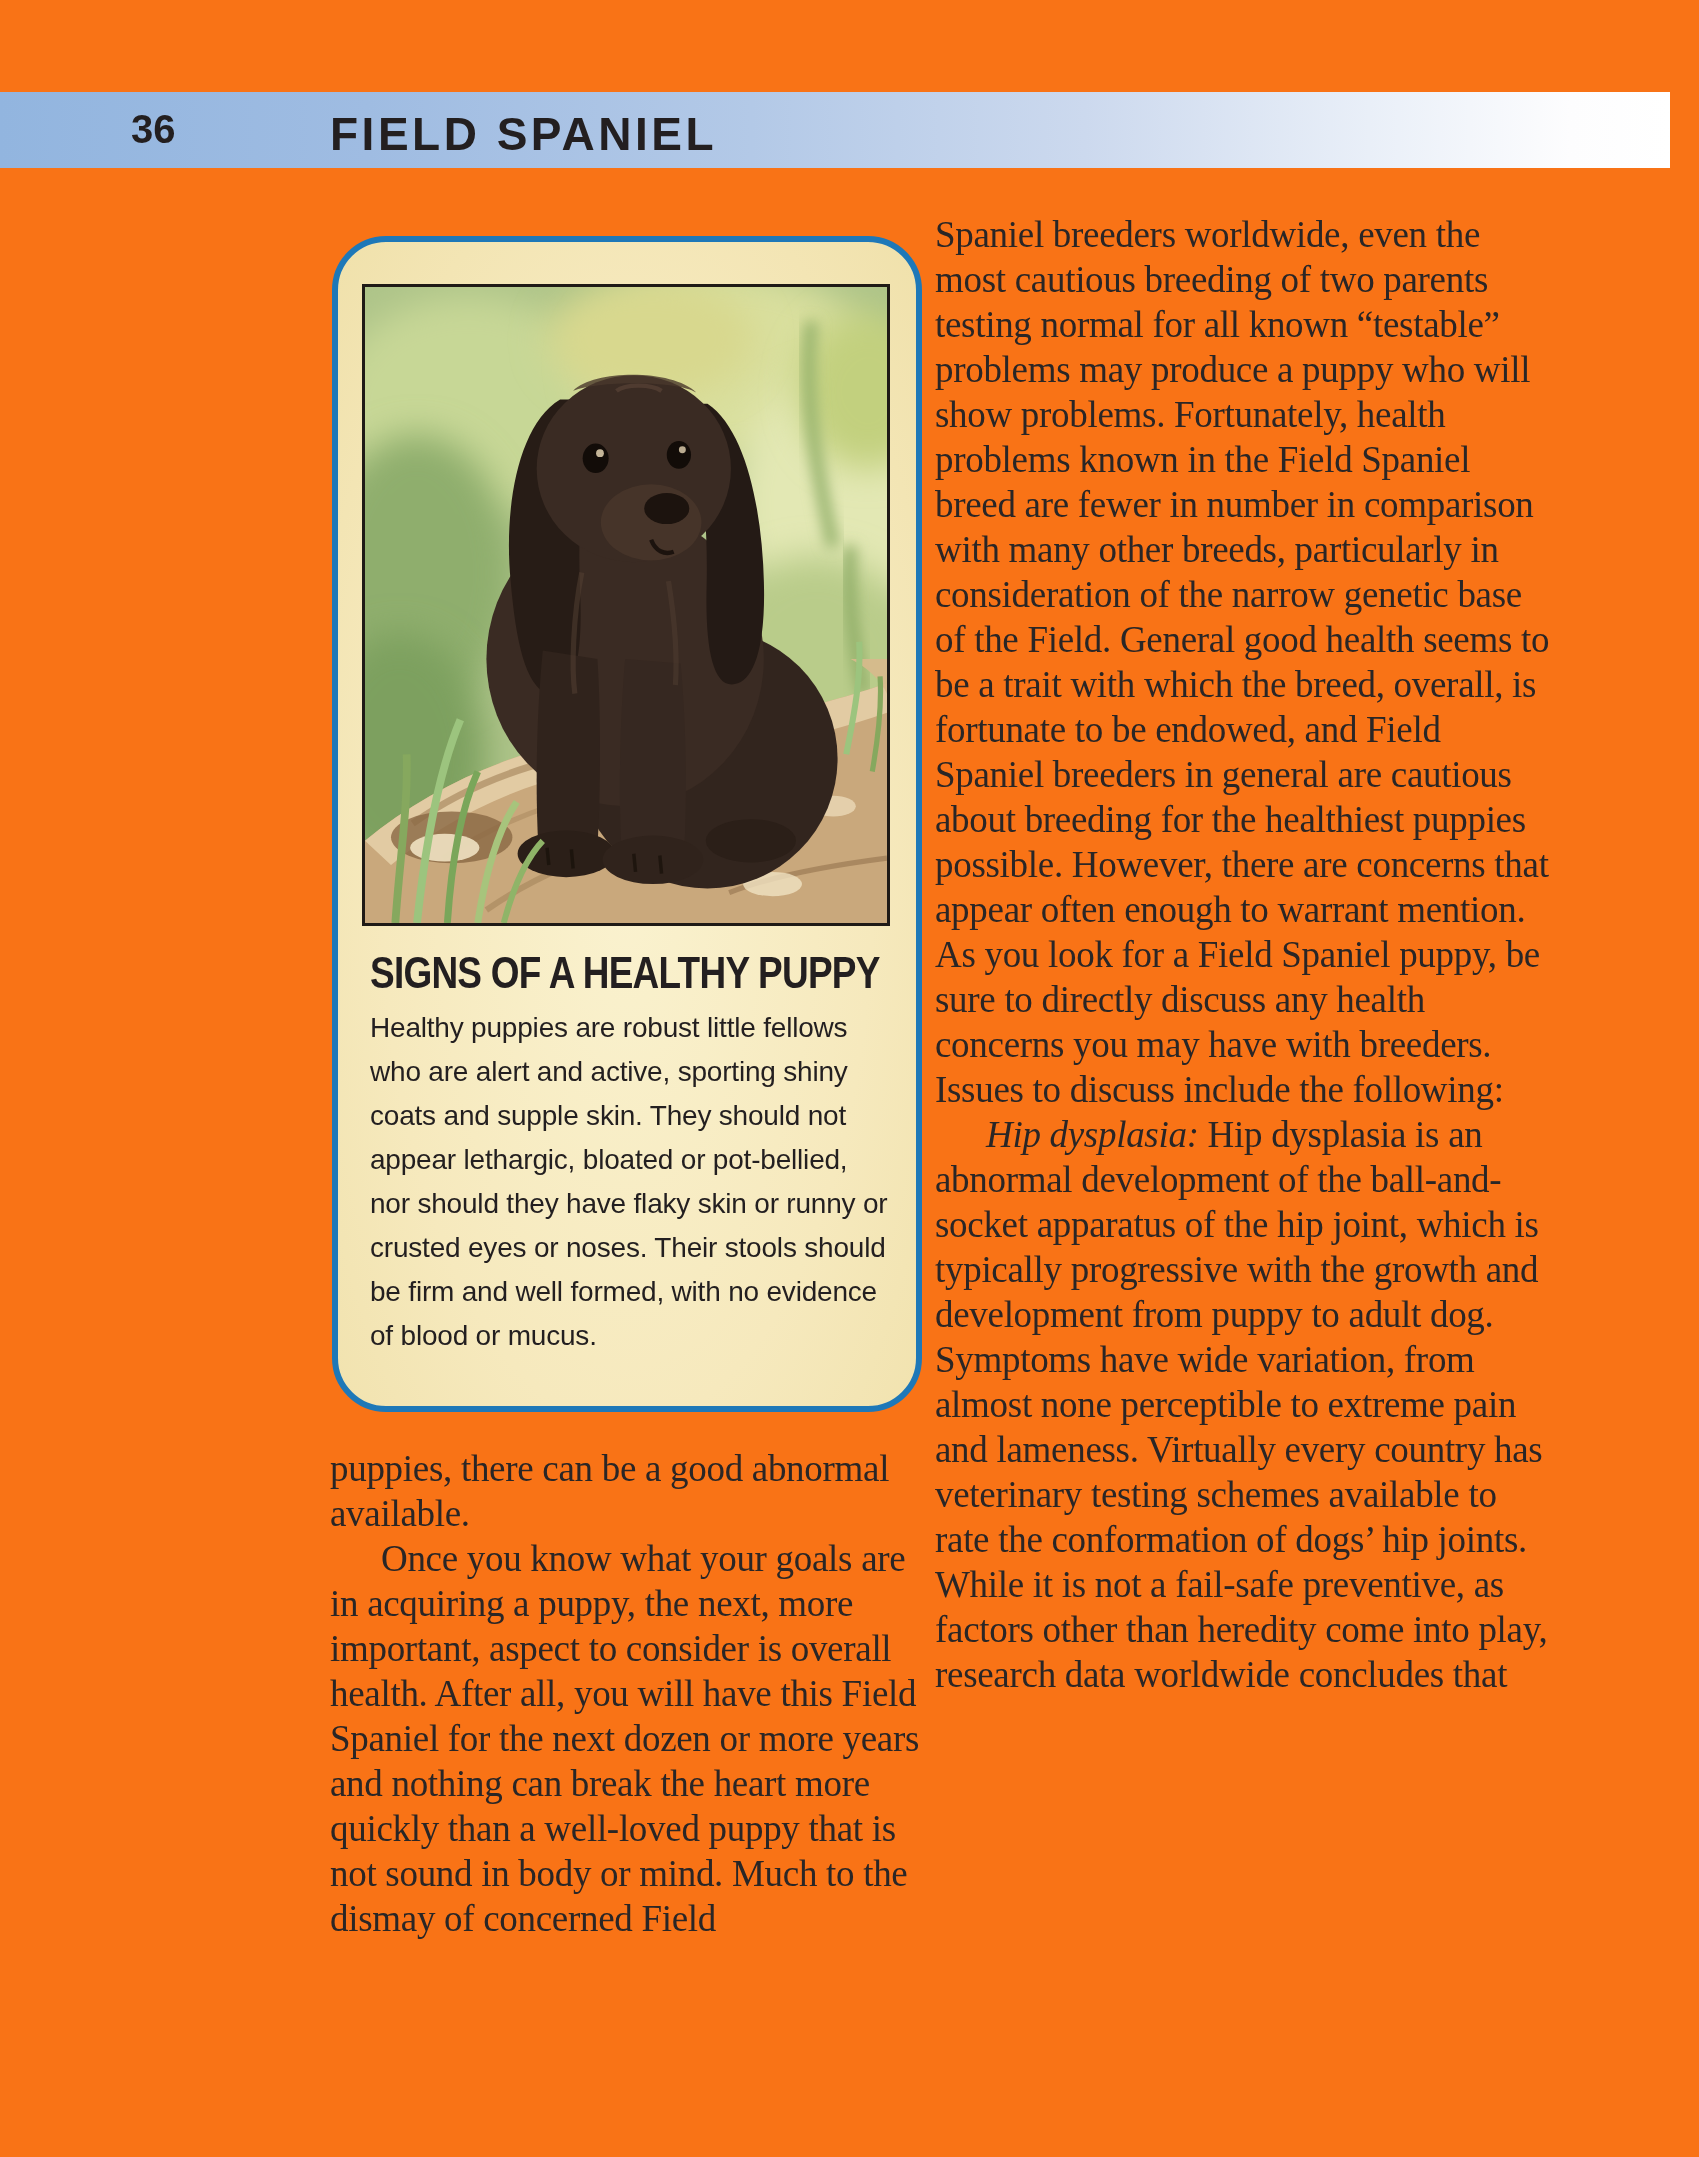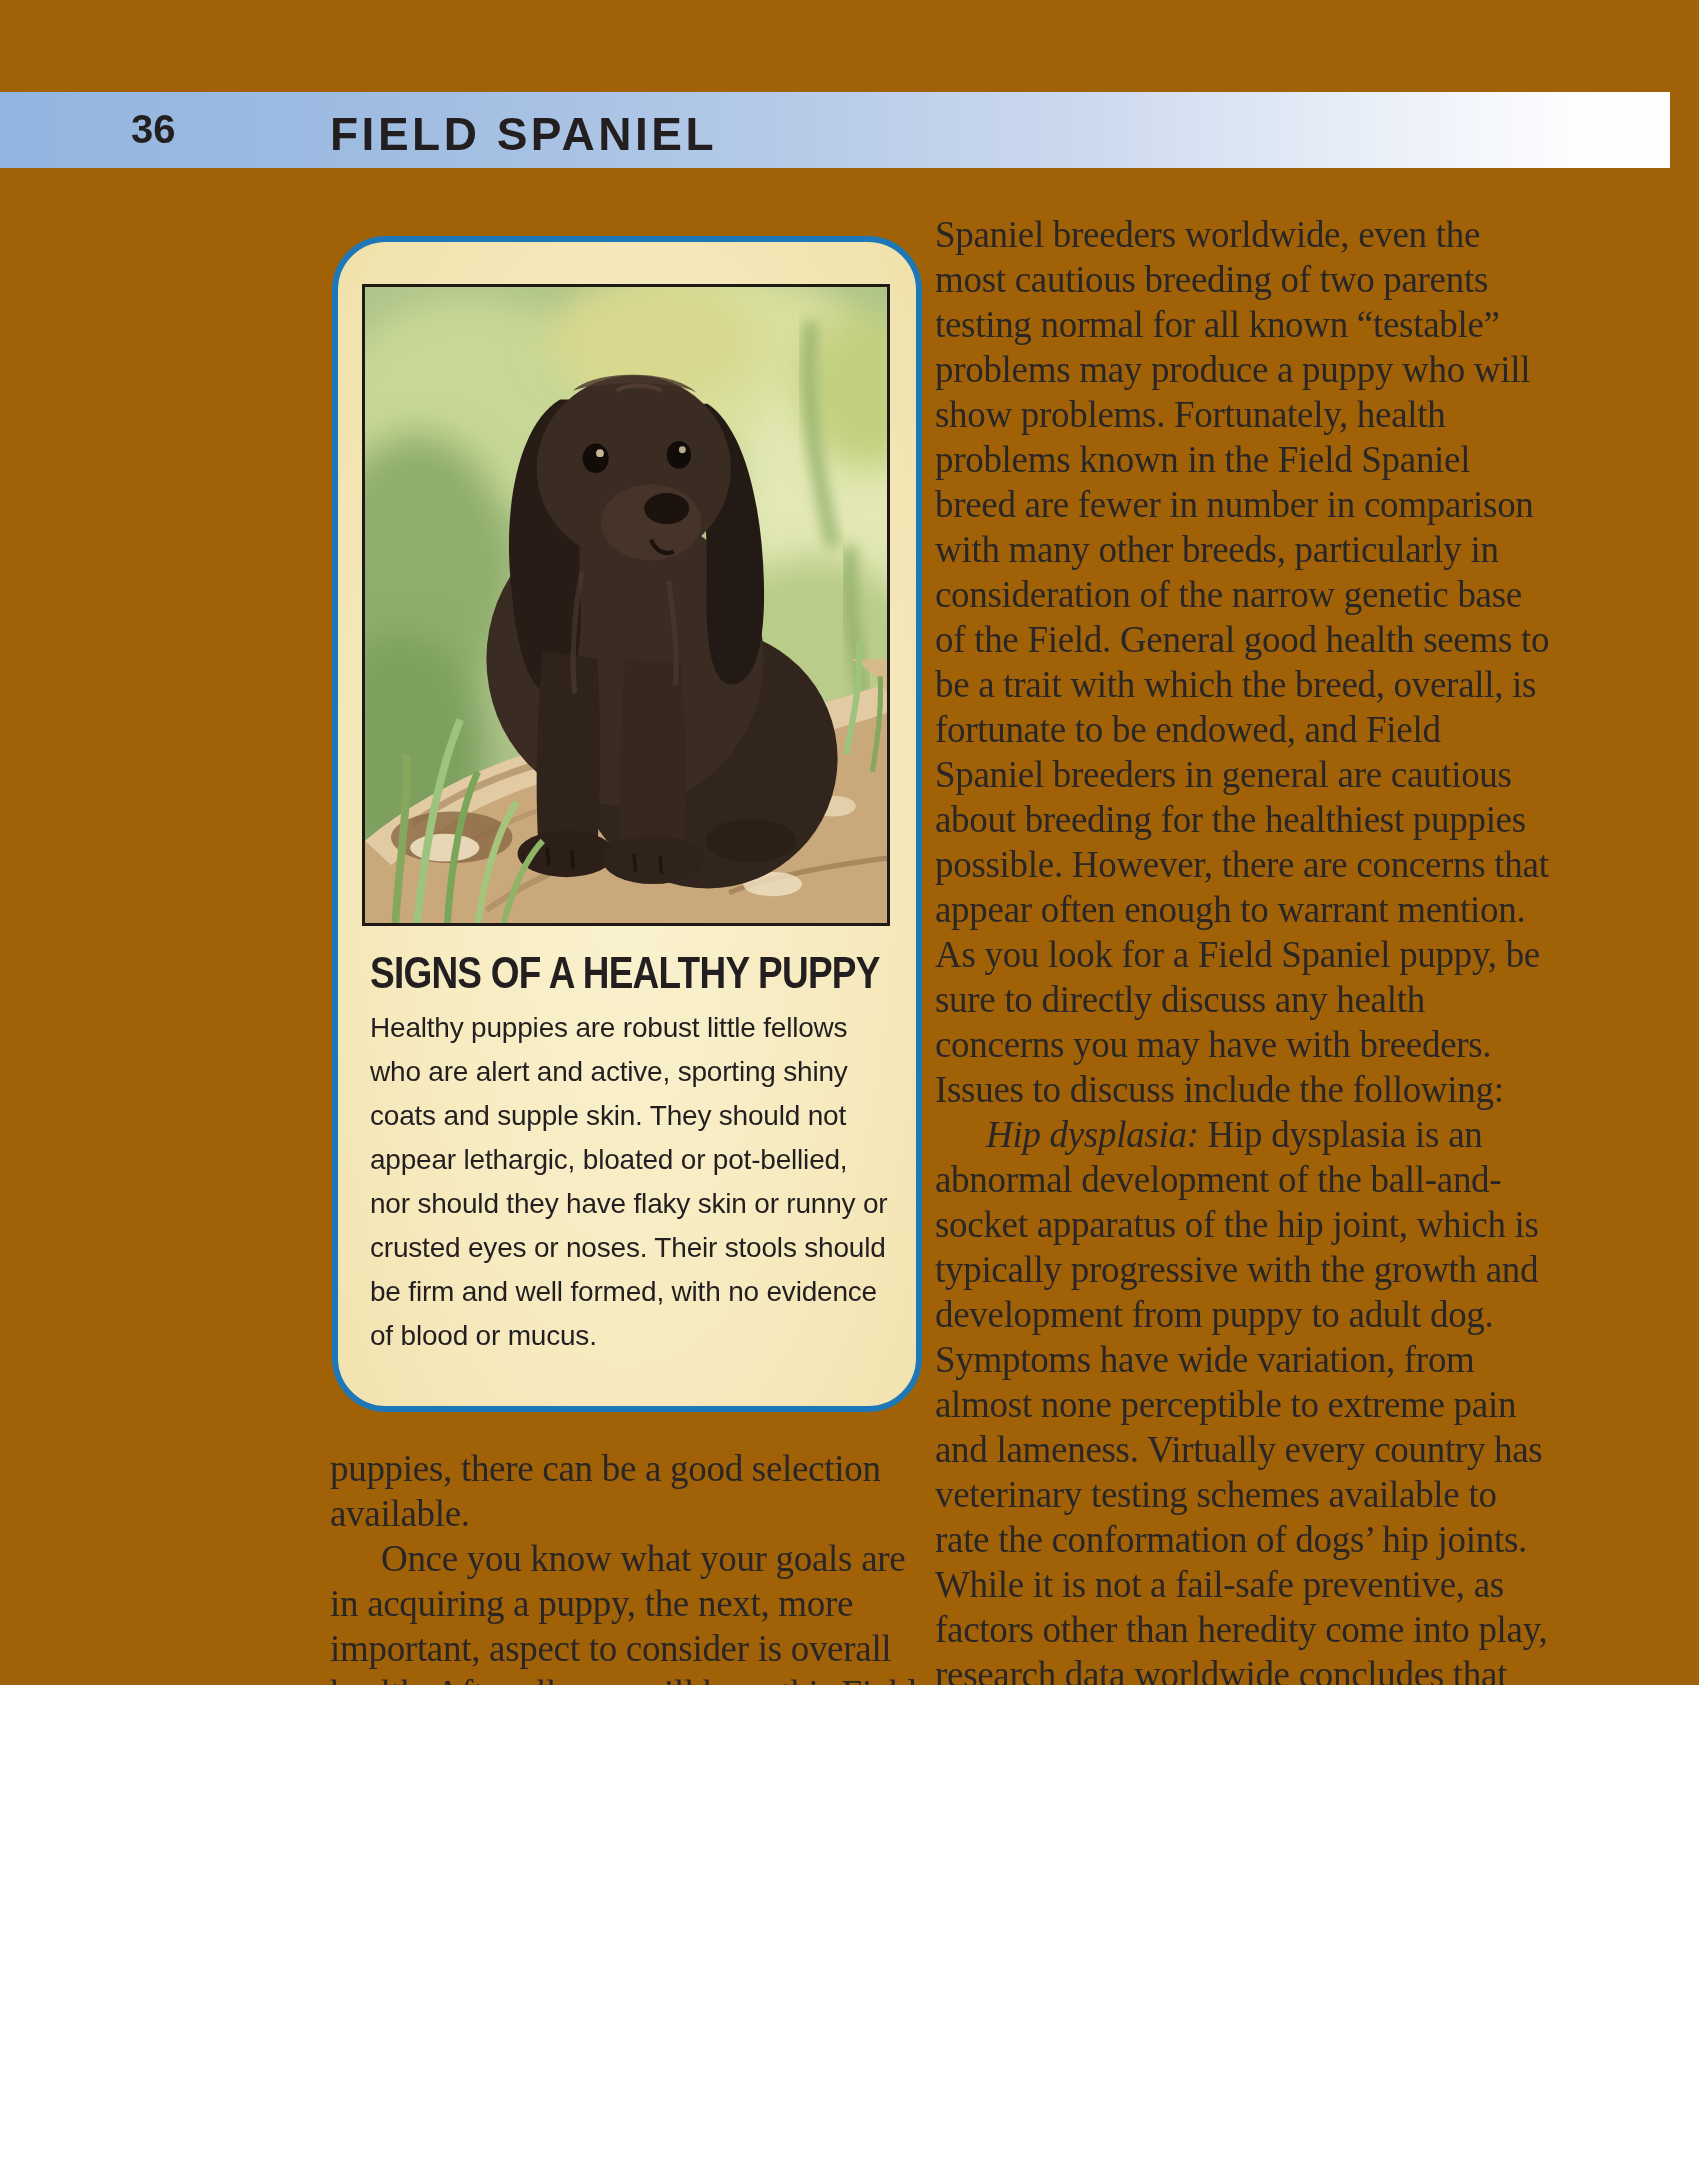--- a/index.html
+++ b/index.html
@@ -1,19 +1,19 @@
 <!DOCTYPE html>
 <html style="font-size:14px"><head>
 <meta charset="utf-8">
 <style>
   html,body{margin:0;padding:0;background:#ffffff;}
   .page{
     position:relative;
-    width:1700px;height:1685px;
-    background:#a16207;
+    width:1700px;height:2157px;
+    background:#f97316;
     font-family:"Liberation Serif", serif;
     overflow:hidden;
   }
   
   .header-band{
     position:absolute;left:0;top:92px;width:1670px;height:76px;
     background:linear-gradient(90deg,#92b5df 0%,#9fbce2 22%,#b3c9e7 45%,#ccd9ee 65%,#e9eff8 82%,#fdfdfe 94%,#ffffff 100%);
   }
   .page-number{
     position:absolute;left:131px;top:107px;
@@ -154,21 +154,21 @@
         <path d="M555,540 C565,490 572,450 570,410" stroke="#9cc47e" stroke-width="7" fill="none"></path>
         <path d="M585,560 C592,520 596,480 594,450" stroke="#86a85e" stroke-width="6" fill="none"></path>
       </g>
     </svg>
   </div>
 
   <div class="sidebar-heading">SIGNS OF A HEALTHY PUPPY</div>
   <div class="sidebar-body">Healthy puppies are robust little fellows who are alert and active, sporting shiny coats and supple skin. They should not appear lethargic, bloated or pot-bellied, nor should they have flaky skin or runny or crusted eyes or noses. Their stools should be firm and well formed, with no evidence of blood or mucus.</div>
 
   <div class="column left-column">
-    <p>puppies, there can be a good selection available.</p>
+    <p>puppies, there can be a good abnormal available.</p>
     <p class="indent">Once you know what your goals are in acquiring a puppy, the next, more important, aspect to consider is overall health. After all, you will have this Field Spaniel for the next dozen or more years and nothing can break the heart more quickly than a well-loved puppy that is not sound in body or mind. Much to the dismay of concerned Field</p>
   </div>
 
   <div class="column right-column">
     <p>Spaniel breeders worldwide, even the most cautious breeding of two parents testing normal for all known “testable” problems may produce a puppy who will show problems. Fortunately, health problems known in the Field Spaniel breed are fewer in number in comparison with many other breeds, particularly in consideration of the narrow genetic base of the Field. General good health seems to be a trait with which the breed, overall, is fortunate to be endowed, and Field Spaniel breeders in general are cautious about breeding for the healthiest puppies possible. However, there are concerns that appear often enough to warrant mention. As you look for a Field Spaniel puppy, be sure to directly discuss any health concerns you may have with breeders. Issues to discuss include the following:</p>
     <p class="indent"><span class="ital">Hip dysplasia:</span><span> Hip dysplasia is an abnormal development of the ball-and-socket apparatus of the hip joint, which is typically progressive with the growth and development from puppy to adult dog. Symptoms have wide variation, from almost none perceptible to extreme pain and lameness. Virtually every country has veterinary testing schemes available to rate the conformation of dogs’ hip joints. While it is not a fail-safe preventive, as factors other than heredity come into play, research data worldwide concludes that</span></p>
   </div>
 
 </div>
 

